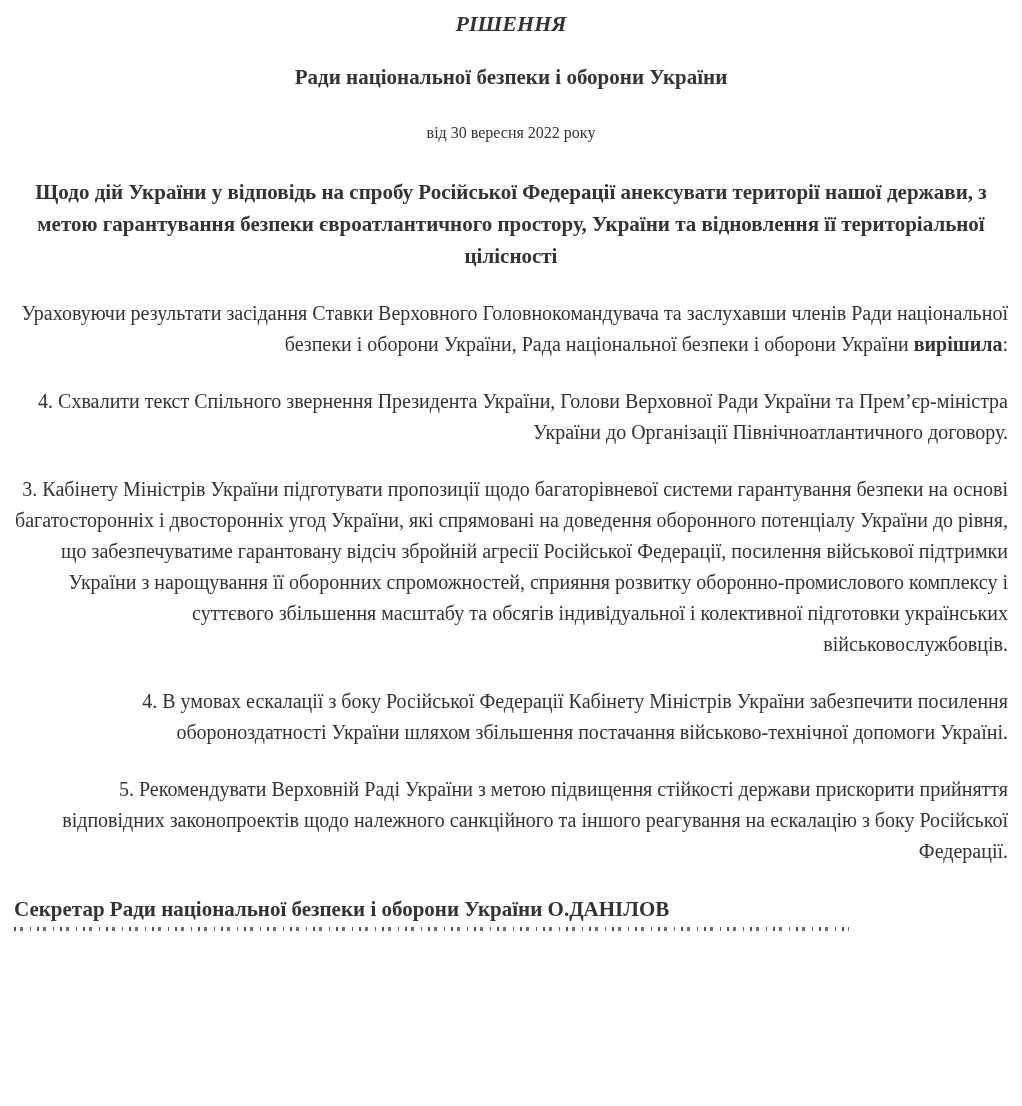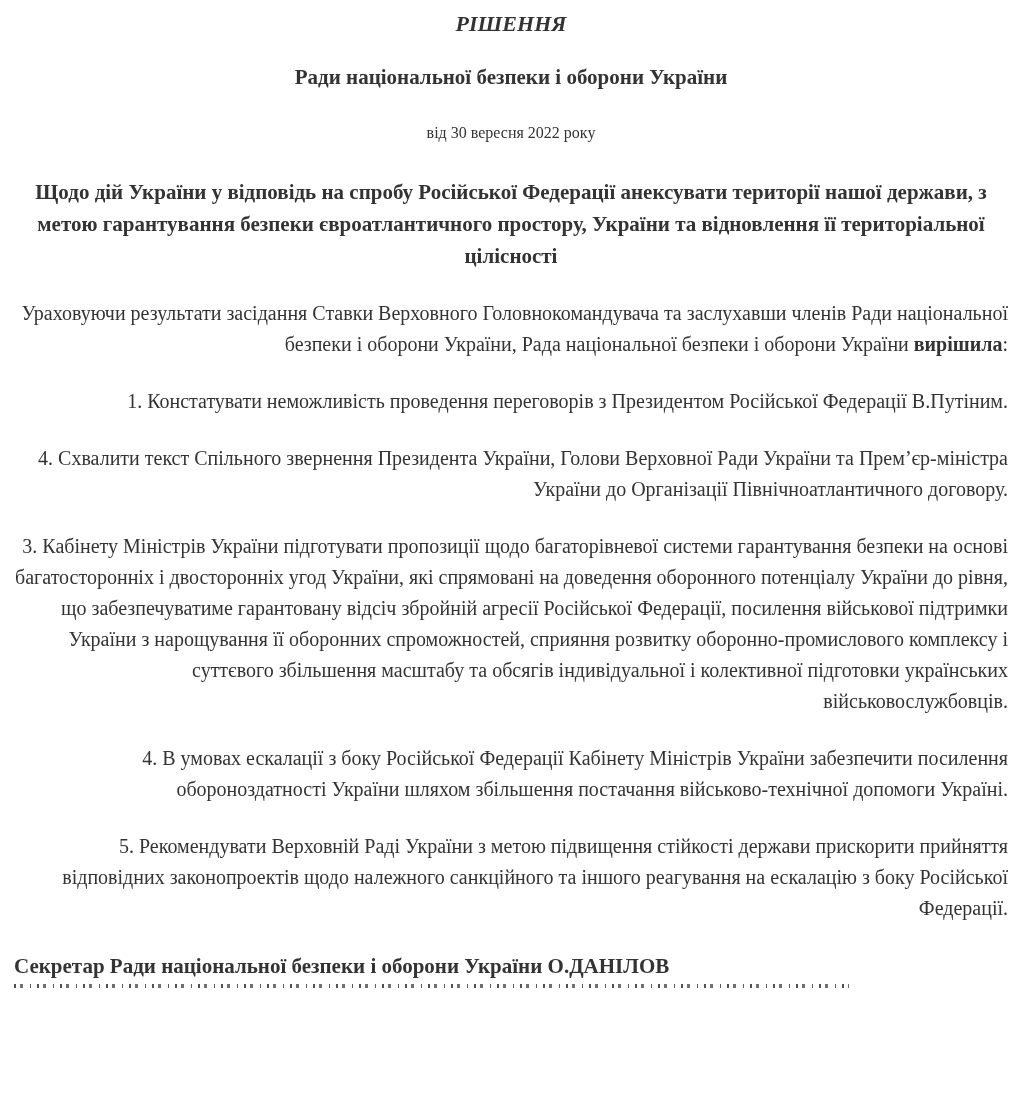--- a/index.html
+++ b/index.html
@@ -88,21 +88,20 @@
   <h1 class="doc-heading center">РІШЕННЯ</h1>
 
   <h2 class="doc-subheading center">Ради національної безпеки і оборони України</h2>
 
   <p class="doc-date center">від 30 вересня 2022 року</p>
 
   <h3 class="doc-title center">Щодо дій України у відповідь на спробу Російської Федерації анексувати території нашої держави, з метою гарантування безпеки євроатлантичного простору, України та відновлення її територіальної цілісності</h3>
 
   <p class="body-par"><span>Ураховуючи результати засідання Ставки Верховного Головнокомандувача та заслухавши членів Ради національної безпеки і оборони України, Рада національної безпеки і оборони України </span><strong>вирішила</strong><span>:</span></p>
 
-  <p class="body-par">1. Констатувати неможливість проведення переговорів з Президентом Російської Федерації В.Путіним.</p>
 
   <p class="body-par">4. Схвалити текст Спільного звернення Президента України, Голови Верховної Ради України та Прем’єр-міністра України до Організації Північноатлантичного договору.</p>
 
   <p class="body-par">3. Кабінету Міністрів України підготувати пропозиції щодо багаторівневої системи гарантування безпеки на основі багатосторонніх і двосторонніх угод України, які спрямовані на доведення оборонного потенціалу України до рівня, що забезпечуватиме гарантовану відсіч збройній агресії Російської Федерації, посилення військової підтримки України з нарощування її оборонних спроможностей, сприяння розвитку оборонно-промислового комплексу і суттєвого збільшення масштабу та обсягів індивідуальної і колективної підготовки українських військовослужбовців.</p>
 
   <p class="body-par">4. В умовах ескалації з боку Російської Федерації Кабінету Міністрів України забезпечити посилення обороноздатності України шляхом збільшення постачання військово-технічної допомоги Україні.</p>
 
   <p class="body-par">5. Рекомендувати Верховній Раді України з метою підвищення стійкості держави прискорити прийняття відповідних законопроектів щодо належного санкційного та іншого реагування на ескалацію з боку Російської Федерації.</p>
 
   <p class="signature">Секретар Ради національної безпеки і оборони України О.ДАНІЛОВ</p>

